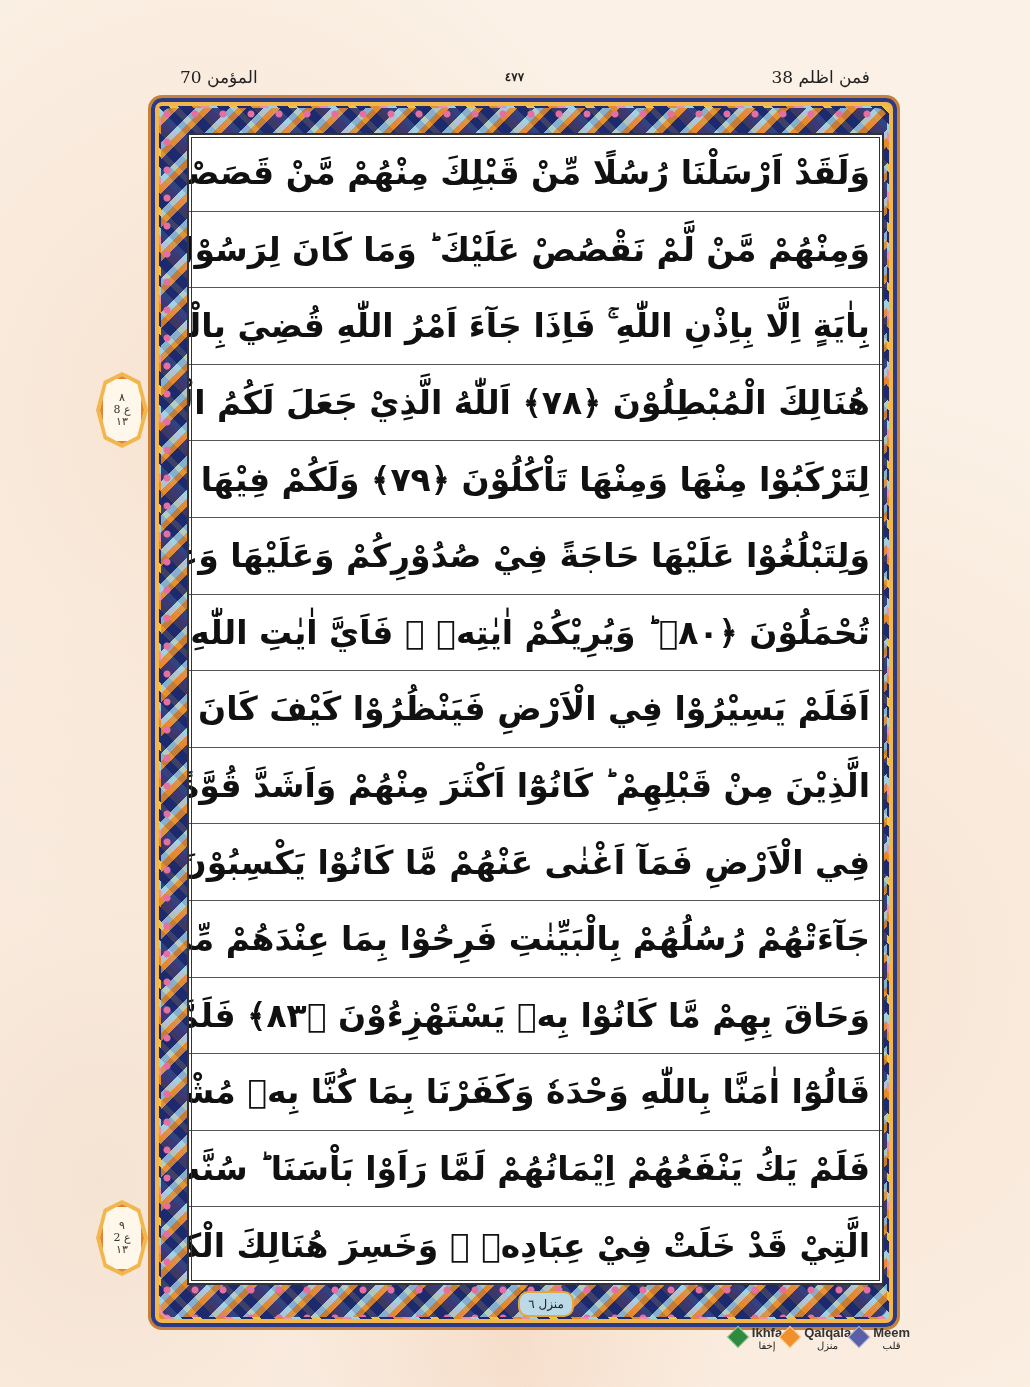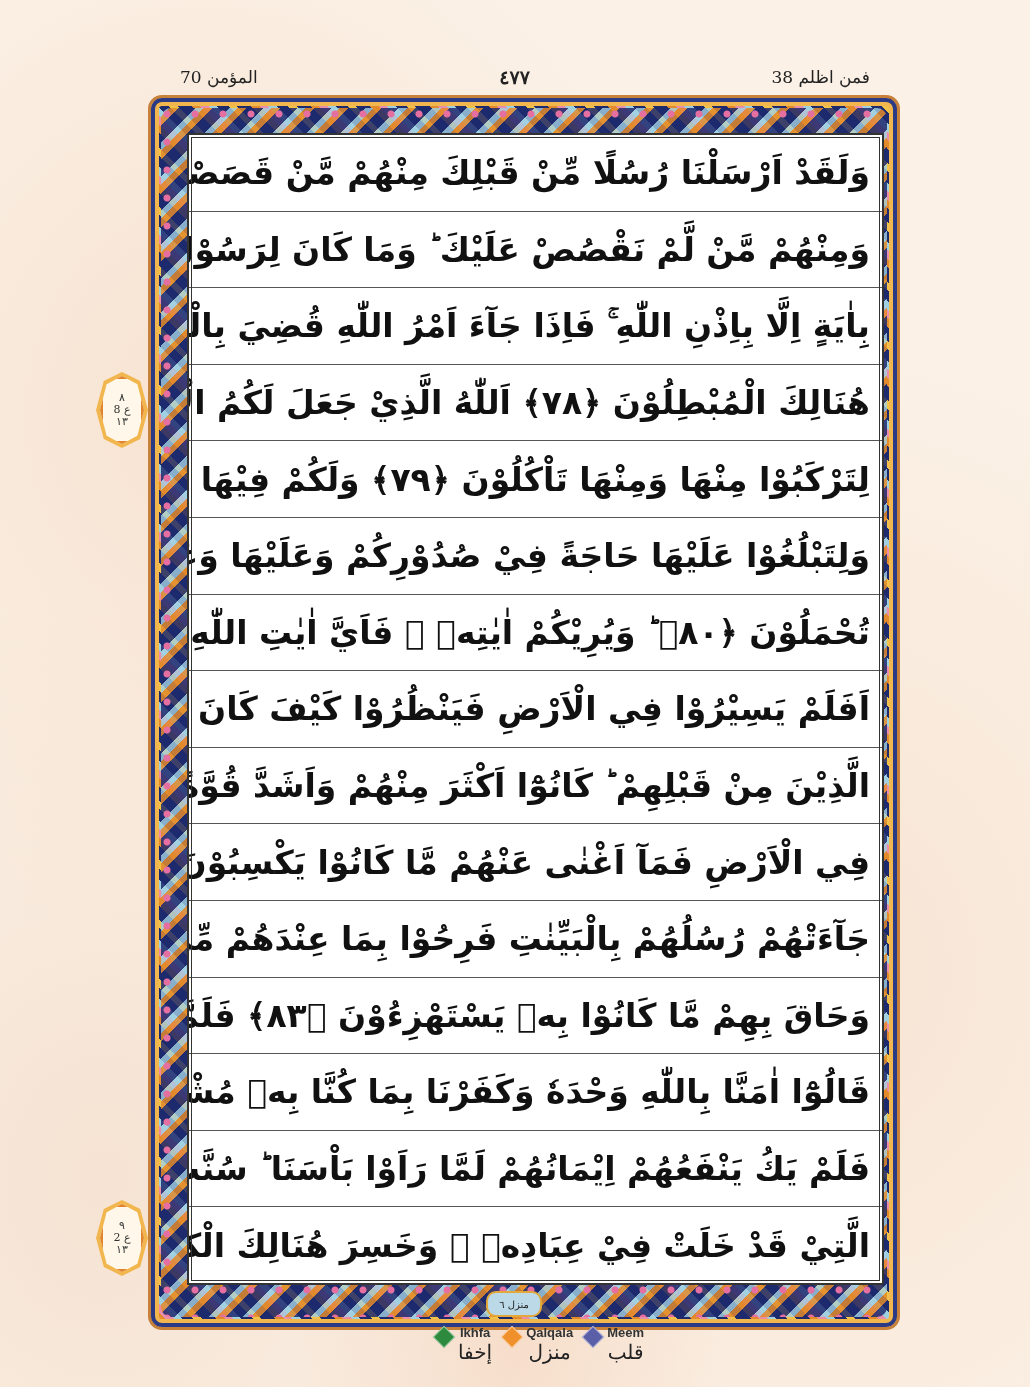--- a/index.html
+++ b/index.html
@@ -13,21 +13,21 @@
         radial-gradient(ellipse at 10% 85%, rgba(235,200,175,0.35) 0, transparent 35%);
       font-family: "DejaVu Sans", sans-serif;
       position: relative;
     }
     .header {
       position: absolute; top: 62px; left: 180px; width: 690px; height: 30px;
       display: flex; justify-content: space-between; align-items: center;
       direction: rtl; font-size: 17px; color: #222;
       font-family: "DejaVu Serif", serif;
     }
-    .header .page-num { font-weight: bold; font-size: 19px; }
+    .header .page-num { font-weight: bold; font-size: 12px; }
     .frame {
       position: absolute; left: 148px; top: 95px; width: 752px; height: 1235px;
       border-radius: 14px;
       background:
         repeating-linear-gradient(45deg, #1e2a6e 0 10px, #e38a2c 10px 16px, #e88eaa 16px 22px, #9fd0e0 22px 28px, #1e2a6e 28px 36px, #f1c24a 36px 42px);
       border: 3px solid #c7813a;
       box-shadow: inset 0 0 0 4px #2a3a85, inset 0 0 0 8px #f2b64e;
     }
     .frame::after {
       content: ""; position: absolute; inset: 10px; border-radius: 10px;
@@ -59,41 +59,41 @@
       clip-path: polygon(50% 0, 85% 12%, 100% 50%, 85% 88%, 50% 100%, 15% 88%, 0 50%, 15% 12%);
       display: flex; flex-direction: column; align-items: center; justify-content: center;
       font-family: "DejaVu Serif", serif; font-size: 11px; color: #333; line-height: 1.1;
     }
     .ruku-outer {
       position: absolute; left: 96px; width: 52px; height: 76px; z-index: 1;
       background: #f2b64e;
       clip-path: polygon(50% 0, 85% 12%, 100% 50%, 85% 88%, 50% 100%, 15% 88%, 0 50%, 15% 12%);
     }
     .manzil {
-      position: absolute; left: 486px; top: 1291px; width: 56px; height: 26px; z-index: 3;
+      position: absolute; left: 518px; top: 1291px; width: 56px; height: 26px; z-index: 3;
       background: #bcd9e8; border: 2px solid #e3a83b; border-radius: 10px;
       display: flex; align-items: center; justify-content: center;
-      font-family: "DejaVu Serif", serif; font-size: 10px; color: #222; direction: rtl;
+      font-family: "DejaVu Serif", serif; font-size: 12px; color: #222; direction: rtl;
     }
     .legend {
       position: absolute; top: 1325px; left: 170px; width: 740px; height: 50px;
-      display: flex; justify-content: center; gap: 12px;
+      display: flex; justify-content: flex-end;
     }
     .legend-item { display: flex; align-items: flex-start; gap: 6px; }
     .diamond {
       width: 16px; height: 16px; transform: rotate(45deg); margin-top: 4px;
       border: 1px solid rgba(255,255,255,0.6);
     }
     .legend-labels { display: flex; flex-direction: column; align-items: center; }
     .legend-en {
       font-family: "Liberation Sans", sans-serif; font-weight: bold;
       font-size: 13px; color: #333;
     }
     .legend-ar {
-      font-family: "DejaVu Serif", serif; font-size: 20px; color: #222; direction: rtl;
+      font-family: "DejaVu Serif", serif; font-size: 10px; color: #222; direction: rtl;
     }
   </style>
 </head>
 <body>
 
 <div class="header">
   <span>فمن اظلم 38</span>
   <span class="page-num">٤٧٧</span>
   <span>المؤمن 70</span>
 </div>

